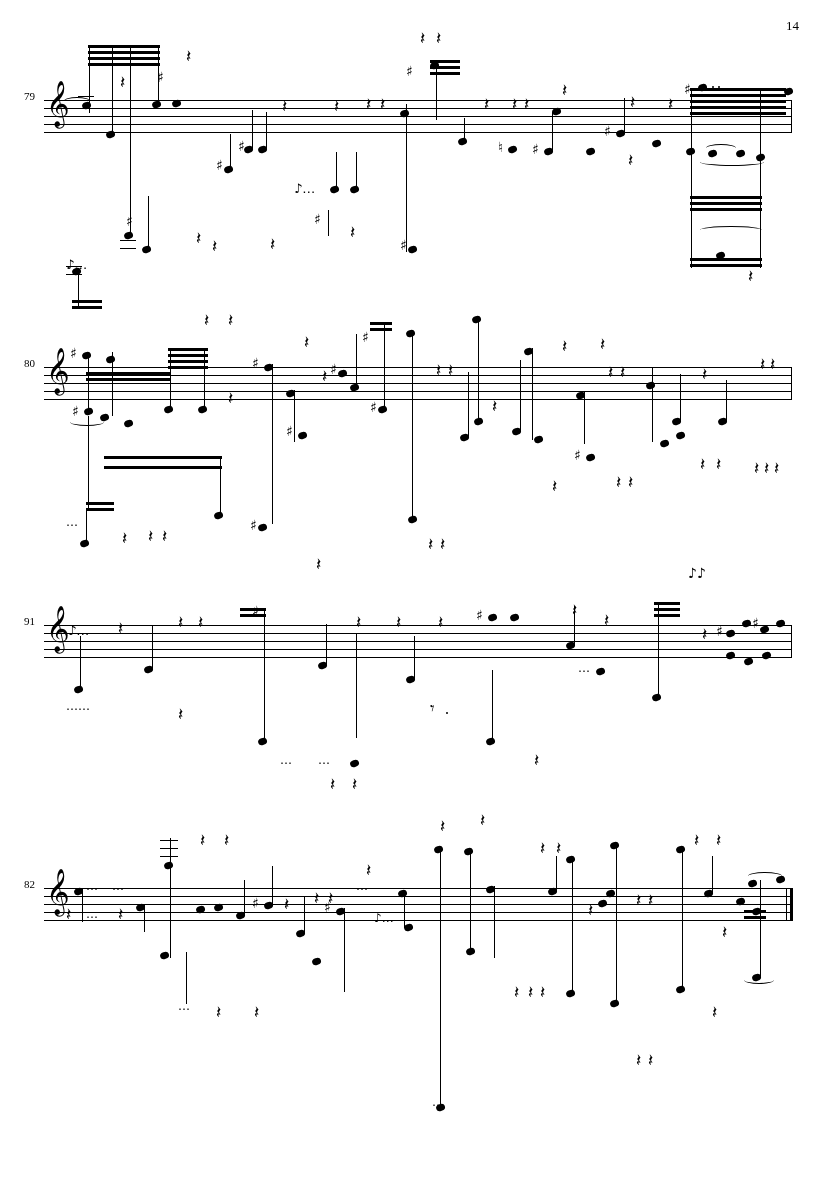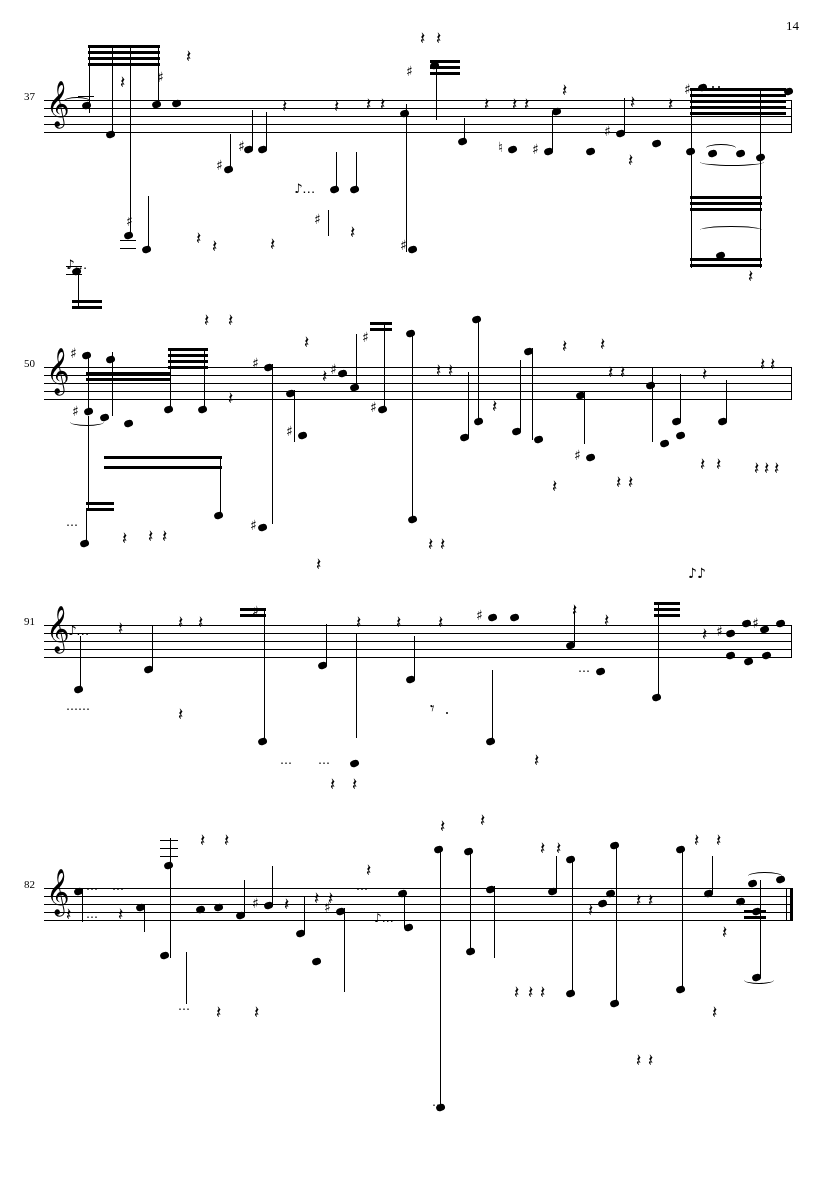--- a/index.html
+++ b/index.html
@@ -138,21 +138,21 @@
   }
 </style>
 </head>
 <body>
 
 <div id="page">
 
   <div class="page-number">14</div>
 
   <div class="system" style="top:0;">
-    <div class="measure-number" style="left:24px; top:90px;">37</div>
+    <div class="measure-number" style="left:24px; top:90px;">79</div>
     <div class="staff" style="top:100px;">
       <div class="line l0"></div>
         <div class="line l1"></div>
         <div class="line l2"></div>
         <div class="line l3"></div>
         <div class="line l4"></div>
     </div>
     <div class="clef" style="left:46px; top:83px;">𝄞</div>
     <div class="barline" style="left:791px; top:100px;"></div>
 
@@ -270,21 +270,21 @@
     <div class="notehead" style="left:736px; top:150px;"></div>
     <div class="notehead" style="left:756px; top:154px;"></div>
     <div class="notehead" style="left:716px; top:252px;"></div>
     <div class="tie" style="left:706px; top:144px; width:30px;"></div>
     <div class="tie under" style="left:700px; top:158px; width:64px;"></div>
     <div class="tie" style="left:700px; top:226px; width:62px;"></div>
     <div class="rest" style="left:748px; top:268px;">𝄽</div>
   </div>
 
   <div class="system" style="top:0;">
-    <div class="measure-number" style="left:24px; top:357px;">50</div>
+    <div class="measure-number" style="left:24px; top:357px;">80</div>
     <div class="staff" style="top:367px;">
       <div class="line l0"></div>
         <div class="line l1"></div>
         <div class="line l2"></div>
         <div class="line l3"></div>
         <div class="line l4"></div>
     </div>
     <div class="clef" style="left:46px; top:350px;">𝄞</div>
     <div class="barline" style="left:791px; top:367px;"></div>
 

